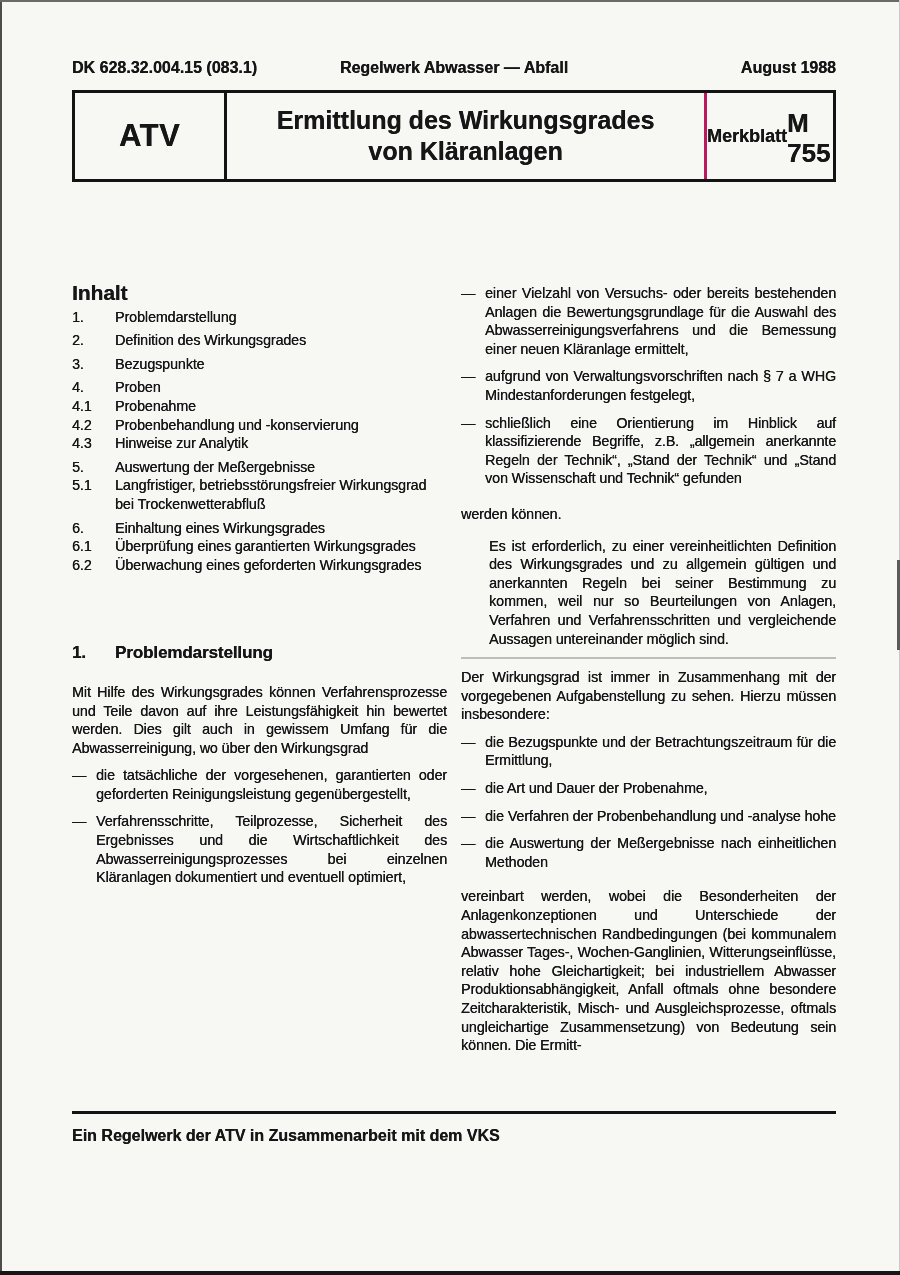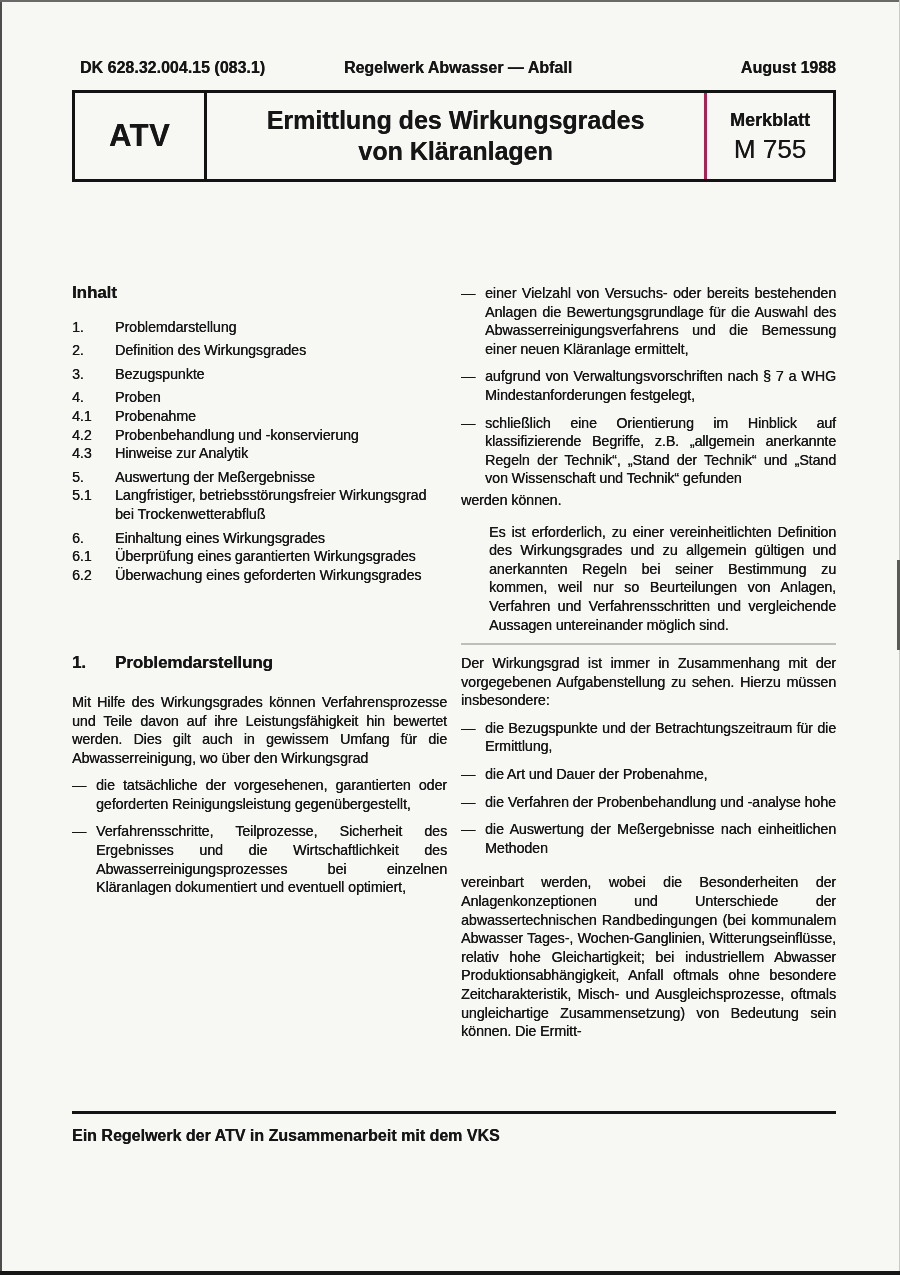--- a/index.html
+++ b/index.html
@@ -17,59 +17,59 @@
   .edge-left   { position:absolute; left:0; top:0; width:2px; height:1275px; background:#4d4d4b; }
   .edge-top    { position:absolute; left:0; top:0; width:900px; height:2px; background:#6a6a68; }
   .edge-bottom { position:absolute; left:0; bottom:0; width:900px; height:4px; background:#161616; }
   .edge-right  { position:absolute; right:0; top:0; width:1px; height:1275px; background:#c9c9c5; }
   .edge-right-mark { position:absolute; right:0; top:560px; width:3px; height:90px; background:#5a5a58; }
 
   .content { position:absolute; left:72px; top:58px; width:764px; }
 
   
   .masthead { position:relative; display:flex; justify-content:space-between;
-              font-weight:bold; font-size:16px; line-height:20px; margin-bottom:12px;margin-left:8px; }
+              font-weight:bold; font-size:16px; line-height:20px; margin-bottom:12px; }
   .masthead .center { position:absolute; left:50%; transform:translateX(-50%); }
 
   
   .titlebox { display:flex; border:3px solid #131313; height:92px; background:#f7f7f4; }
-  .cell-org { width:132px; border-right:3px solid #131313; display:flex;
+  .cell-org { width:152px; border-right:3px solid #131313; display:flex;
               align-items:center; justify-content:center;
               font-size:31px; font-weight:bold; letter-spacing:0.5px; }
   .cell-title { flex:1; border-right:3px solid #be185d; display:flex; flex-direction:column;
               align-items:center; justify-content:center;
               font-size:25px; font-weight:bold; line-height:31px; text-align:center; }
-  .cell-doc { width:126px; display:flex; flex-direction:column;
+  .cell-doc { width:126px; display:flex; flex-direction:row;
               align-items:center; justify-content:center; }
   .doc-type { font-size:18px; font-weight:bold; line-height:22px; }
-  .doc-num  { font-size:26px; font-weight:normal; line-height:30px; margin-top:3px; }
+  .doc-num  { font-size:26px; font-weight:bold; line-height:30px; margin-top:3px; }
 
   
   .columns { display:flex; gap:14px; margin-top:102px; }
   .col { width:375px; font-size:14.3px; line-height:18.6px; letter-spacing:-0.1px; }
 
   
-  .toc-heading { font-size:17px; font-weight:bold; margin-bottom:15px; }
+  .toc-heading { font-size:21px; font-weight:bold; margin-bottom:5px; }
   .toc-item { display:flex; }
   .toc-item .num { width:43px; flex-shrink:0; }
   .toc-item.main { margin-top:5px; }
   .toc-item.first { margin-top:0; }
 
   
   .section-heading { display:flex; font-size:17px; font-weight:bold; margin-top:70px; margin-bottom:20px; }
   .section-heading .num { width:43px; flex-shrink:0; }
 
   p.body { text-align:justify; }
   p.body + p.body { margin-top:14px; }
 
   .bullet { display:flex; text-align:justify; margin-top:9px; }
   .bullet .dash { width:24px; flex-shrink:0; }
   .bullet .btext { flex:1; }
 
-  .hang { margin-top:3px; }
+  .hang { margin-top:17px; }
   .after-hang { margin-top:13px; text-align:justify;margin-left:28px; }
   .divider { height:2px; background:#bdbdb9; margin:9px 0 9px; }
   .para2 { text-align:justify; }
   .bullets-mid { margin-top:6px; margin-bottom:5px; }
   .para3 { margin-top:16px; text-align:justify; }
 
   
   .footer { position:absolute; left:72px; top:1086px; width:764px;margin-top:25px; }
   .footer-rule { height:3px; background:#131313; }
   .footer-line1 { font-size:16px; font-weight:bold; margin-top:12px; line-height:20px; }

